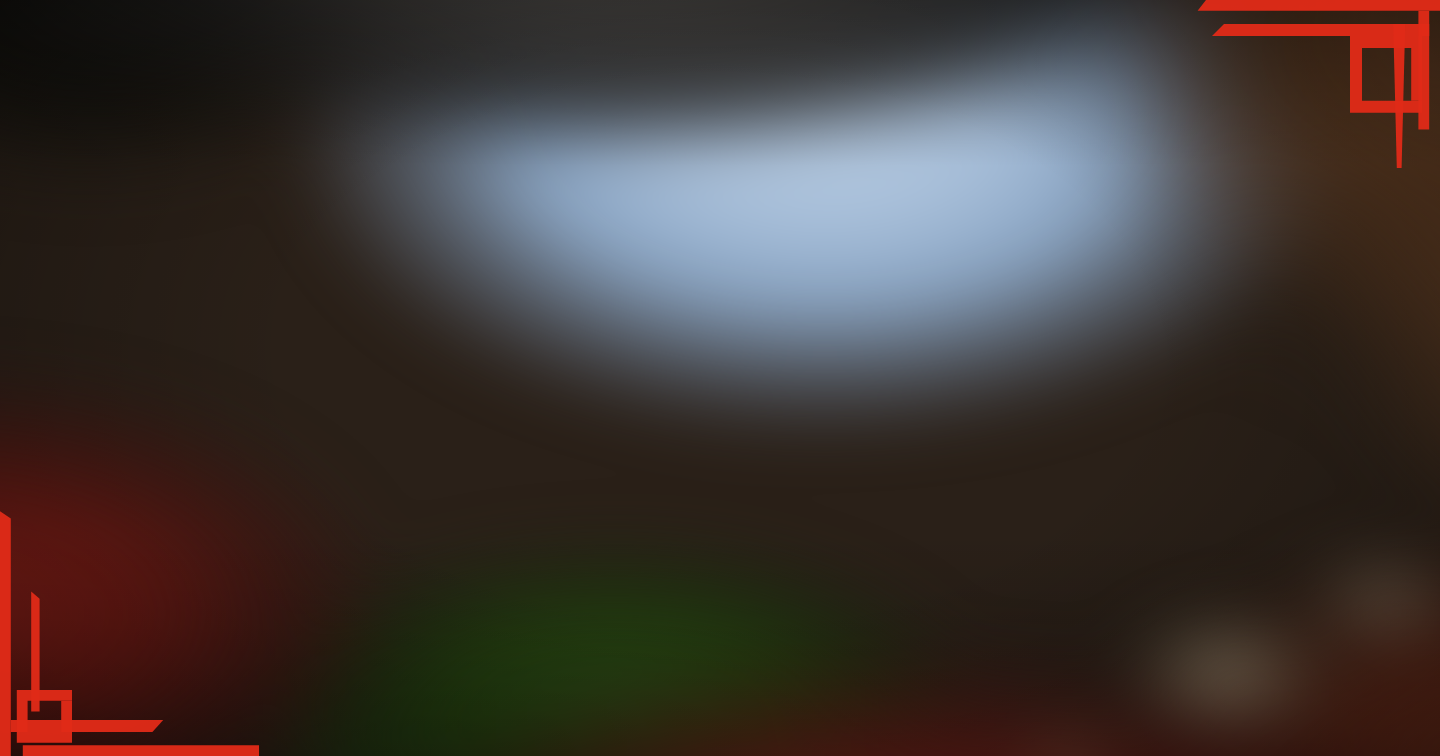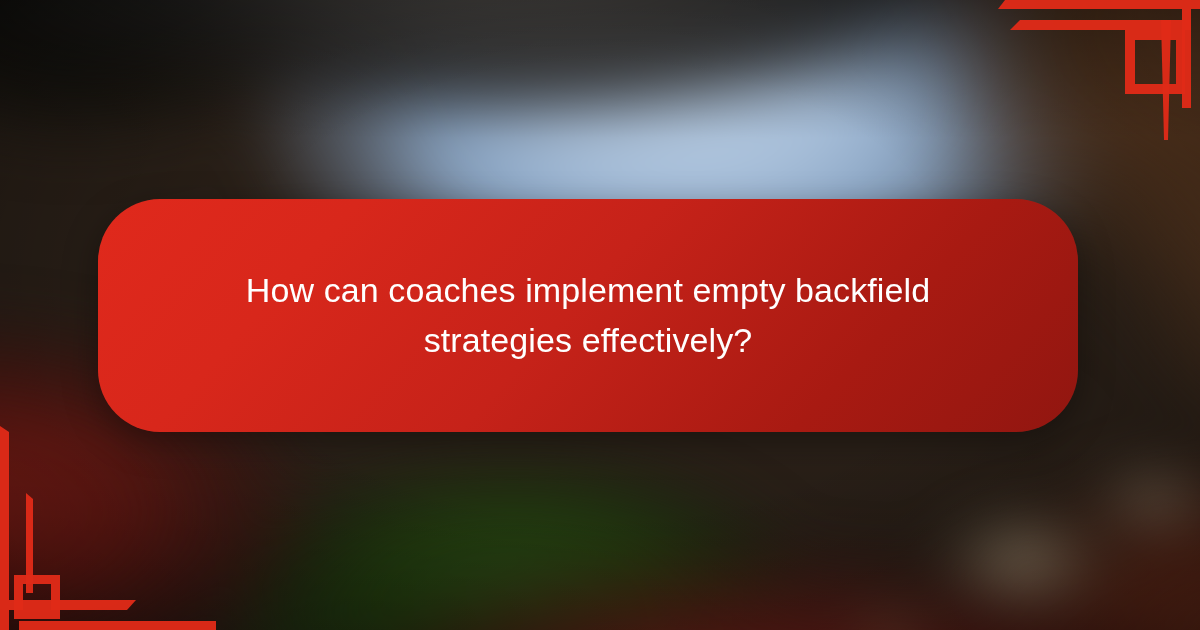--- a/index.html
+++ b/index.html
@@ -165,17 +165,14 @@
     <polygon points="26,75 33,81 33,175 26,175" fill="#e02b18" opacity="0.96"></polygon>
 
     <polygon points="9,182 136,182 127,192 9,192" fill="#e02b18" opacity="0.96"></polygon>
 
     <polygon points="19,203 216,203 216,212 19,212" fill="#e02b18" opacity="0.96"></polygon>
 
     <path d="M14 157 h46 v9 h-37 v26 h37 v9 h-46 z" fill="#e02b18" opacity="0.96"></path>
     <path d="M51 166 h9 v26 h-9 z" fill="#e02b18" opacity="0.96"></path>
   </svg>
 
-  <div id="card">
-    <div id="card-text">How can coaches implement empty backfield strategies effectively?</div>
-  </div>
 
 </div>
 
 </body></html>

